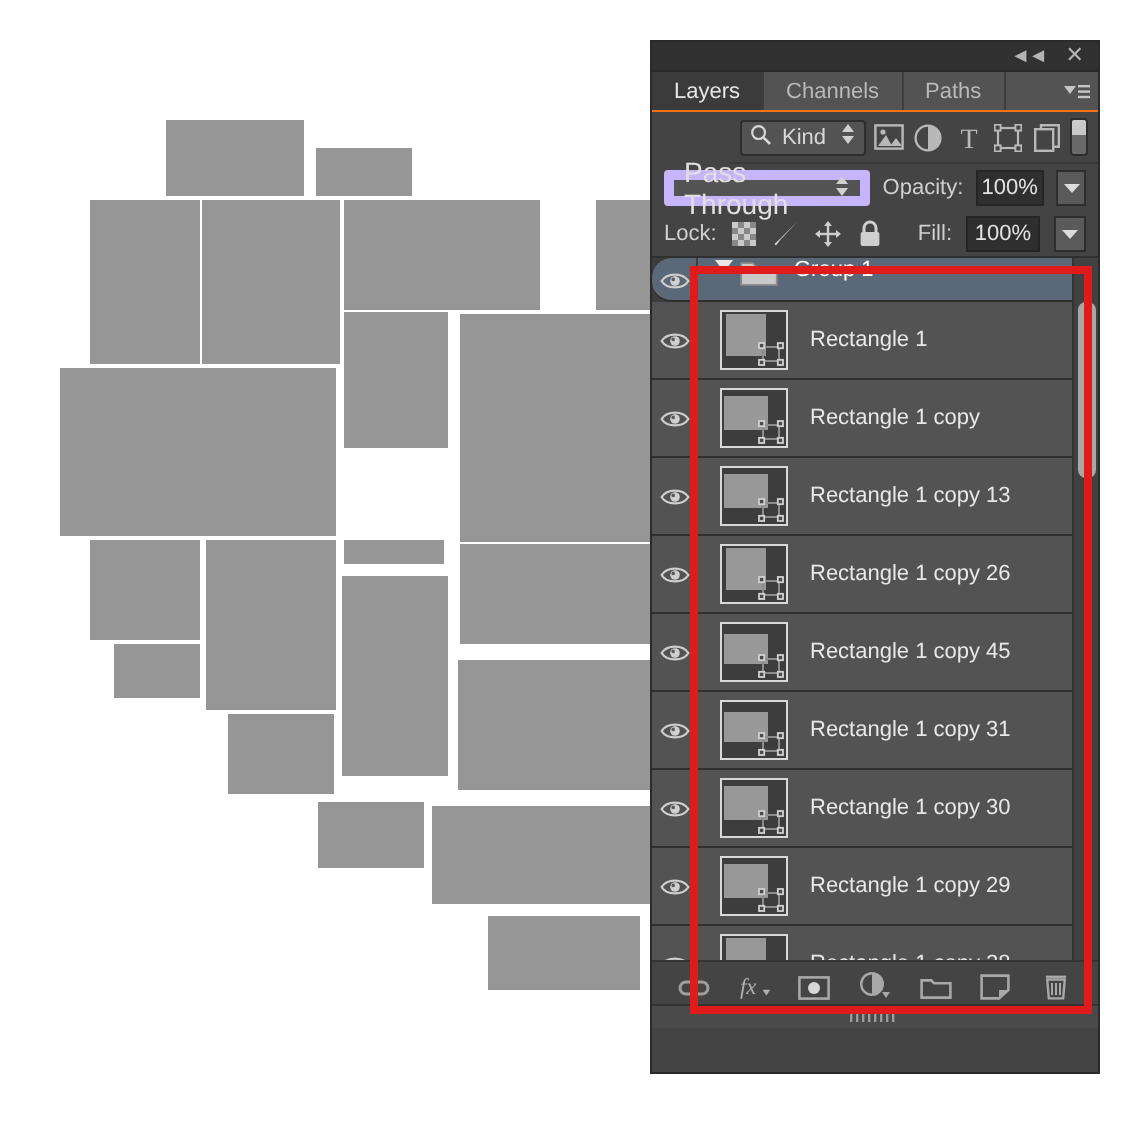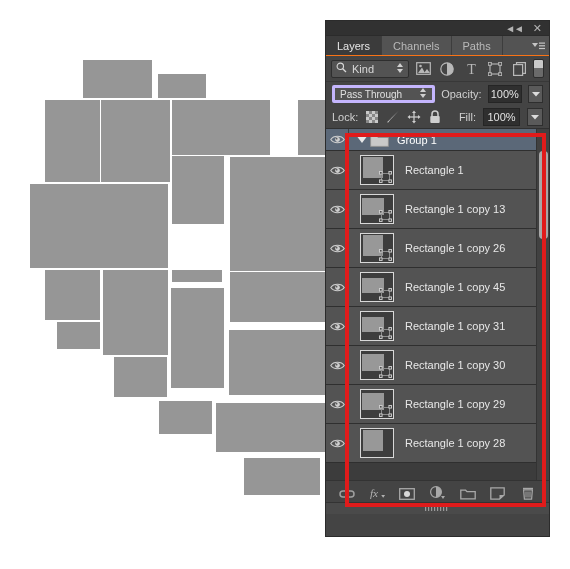--- a/index.html
+++ b/index.html
@@ -45,21 +45,21 @@
   }
   .tab.active { background:#3b3b3b; color:#e6e6e6; }
   #tab-filler { flex:1; background:#535353; }
   #panel-menu {
     position:absolute; right:4px; top:3px; width:14px; height:14px; cursor:pointer;
   }
 
   
   #filter-row {
     display:flex; align-items:center; height:26px; padding:0 5px; gap:4px;
-    background:#444444; border-bottom:1px solid #383838;
+    background:#444444; border-bottom:1px solid #383838;margin-left:39px;
   }
   #kind-select {
     display:flex; align-items:center; gap:5px;
     width:78px; height:18px; padding:0 4px;
     background:#535353; border:1px solid #2e2e2e; border-radius:2px;
     font-size:11px; color:#d8d8d8; cursor:pointer;
   }
   #kind-label { flex:1; }
   .filter-icon {
     width:20px; height:20px; display:flex; align-items:center; justify-content:center;
@@ -71,22 +71,22 @@
     border:1px solid #2e2e2e; border-radius:2px; cursor:pointer;
   }
 
   
   #blend-row {
     display:flex; align-items:center; height:24px; padding:0 6px; gap:6px;
     background:#444444;
   }
   #blend-select {
     display:flex; align-items:center; width:110px; height:18px; padding:0 5px;
-    background:#535353; border:3px solid #c4b5fd; border-radius:2px;
-    font-size:10px; color:#e0e0e0; cursor:pointer;
+    background:#535353; border:5px solid #c4b5fd; border-radius:2px;
+    font-size:14px; color:#e0e0e0; cursor:pointer;
   }
   #blend-label { flex:1; }
   .lbl { font-size:11px; color:#d0d0d0; white-space:nowrap; }
   .numbox {
     display:flex; align-items:center; justify-content:center;
     width:37px; height:18px; background:#2f2f2f; border:1px solid #252525;
     font-size:11px; color:#e2e2e2; cursor:text;
   }
   .stepper {
     width:16px; height:18px; background:#5a5a5a; border:1px solid #2e2e2e;
@@ -119,21 +119,21 @@
   }
   .thumb {
     position:relative; width:34px; height:30px; background:#3d3d3d;
     border:1px solid #d8d8d8;
   }
   .thumb-shape { position:absolute; background:#989898; }
   .vec-badge {
     position:absolute; right:1px; bottom:1px; width:13px; height:12px;
   }
   .layer-name { font-size:11px; color:#e8e8e8; white-space:nowrap; }
-  .group-row { display:flex; align-items:center; height:22px; }
+  .group-row { display:flex; align-items:flex-start; height:22px;border-radius:10px; }
   .group-row .eye-cell { height:22px; }
   .disclosure {
     width:16px; display:flex; align-items:center; justify-content:center;
     margin-left:5px; cursor:pointer;
   }
   .folder-icon { width:19px; height:14px; margin-right:8px; }
   .group-name { font-size:11px; color:#ffffff; }
 
   
   #scrollbar {
@@ -388,20 +388,42 @@
                 <div class="thumb-shape" style="left:1px;  top:3px;  width:22px; height:17px;"></div>
                 <div class="vec-badge"><svg width="13" height="12" viewBox="0 0 13 12">
                     <rect x="2.5" y="2.5" width="8" height="7" fill="none" stroke="#8c8c8c" stroke-width="1"></rect>
                     <rect x="0.5" y="0.5" width="2.6" height="2.6" fill="#4a4a4a" stroke="#d0d0d0" stroke-width="0.9"></rect>
                     <rect x="9.9" y="0.5" width="2.6" height="2.6" fill="#4a4a4a" stroke="#d0d0d0" stroke-width="0.9"></rect>
                     <rect x="0.5" y="8.9" width="2.6" height="2.6" fill="#4a4a4a" stroke="#d0d0d0" stroke-width="0.9"></rect>
                     <rect x="9.9" y="8.9" width="2.6" height="2.6" fill="#4a4a4a" stroke="#d0d0d0" stroke-width="0.9"></rect>
                   </svg></div>
               </div>
             </div>
+            <span class="layer-name">Rectangle 1 copy</span>
+          </div>
+          <div class="layer-row">
+            <div class="eye-cell">
+              <svg width="15" height="11" viewBox="0 0 15 11">
+                <path d="M0.8 5.5 C3.5 1.2 11.5 1.2 14.2 5.5 C11.5 9.8 3.5 9.8 0.8 5.5 Z" fill="none" stroke="#cfcfcf" stroke-width="1.1"></path>
+                <circle cx="7.5" cy="5.5" r="2.4" fill="#cfcfcf"></circle>
+                <circle cx="6.6" cy="4.7" r="0.9" fill="#5a5a5a"></circle>
+              </svg>
+            </div>
+            <div class="thumb-cell">
+              <div class="thumb">
+                <div class="thumb-shape" style="left:1px;  top:3px;  width:22px; height:17px;"></div>
+                <div class="vec-badge"><svg width="13" height="12" viewBox="0 0 13 12">
+                    <rect x="2.5" y="2.5" width="8" height="7" fill="none" stroke="#8c8c8c" stroke-width="1"></rect>
+                    <rect x="0.5" y="0.5" width="2.6" height="2.6" fill="#4a4a4a" stroke="#d0d0d0" stroke-width="0.9"></rect>
+                    <rect x="9.9" y="0.5" width="2.6" height="2.6" fill="#4a4a4a" stroke="#d0d0d0" stroke-width="0.9"></rect>
+                    <rect x="0.5" y="8.9" width="2.6" height="2.6" fill="#4a4a4a" stroke="#d0d0d0" stroke-width="0.9"></rect>
+                    <rect x="9.9" y="8.9" width="2.6" height="2.6" fill="#4a4a4a" stroke="#d0d0d0" stroke-width="0.9"></rect>
+                  </svg></div>
+              </div>
+            </div>
             <span class="layer-name">Rectangle 1 copy 13</span>
           </div>
           <div class="layer-row">
             <div class="eye-cell">
               <svg width="15" height="11" viewBox="0 0 15 11">
                 <path d="M0.8 5.5 C3.5 1.2 11.5 1.2 14.2 5.5 C11.5 9.8 3.5 9.8 0.8 5.5 Z" fill="none" stroke="#cfcfcf" stroke-width="1.1"></path>
                 <circle cx="7.5" cy="5.5" r="2.4" fill="#cfcfcf"></circle>
                 <circle cx="6.6" cy="4.7" r="0.9" fill="#5a5a5a"></circle>
               </svg>
             </div>

